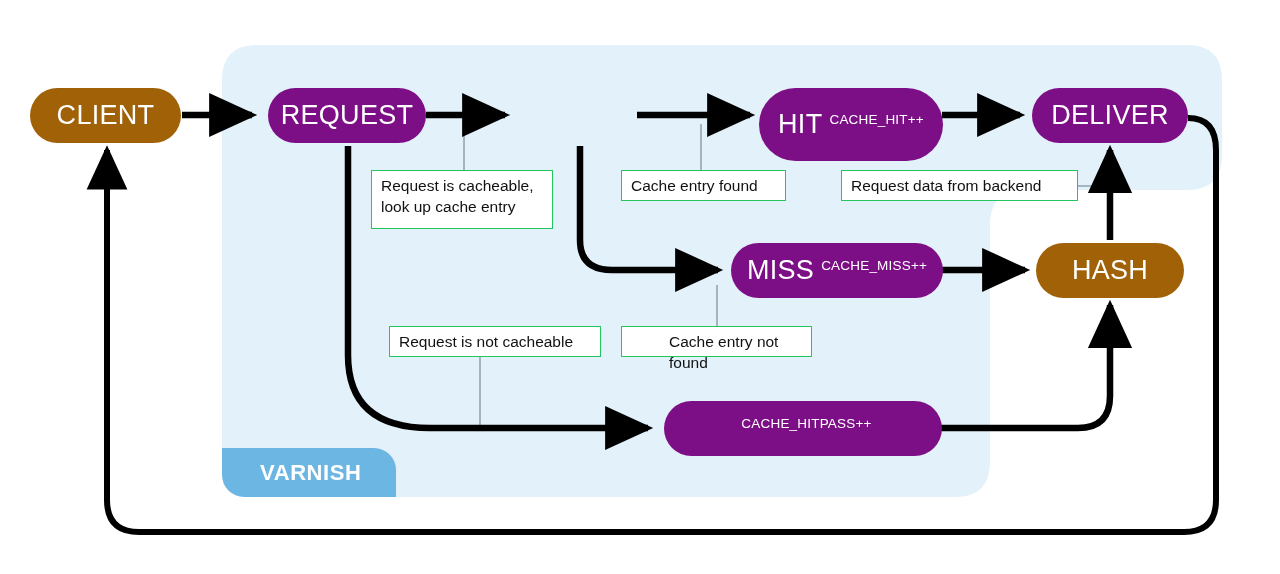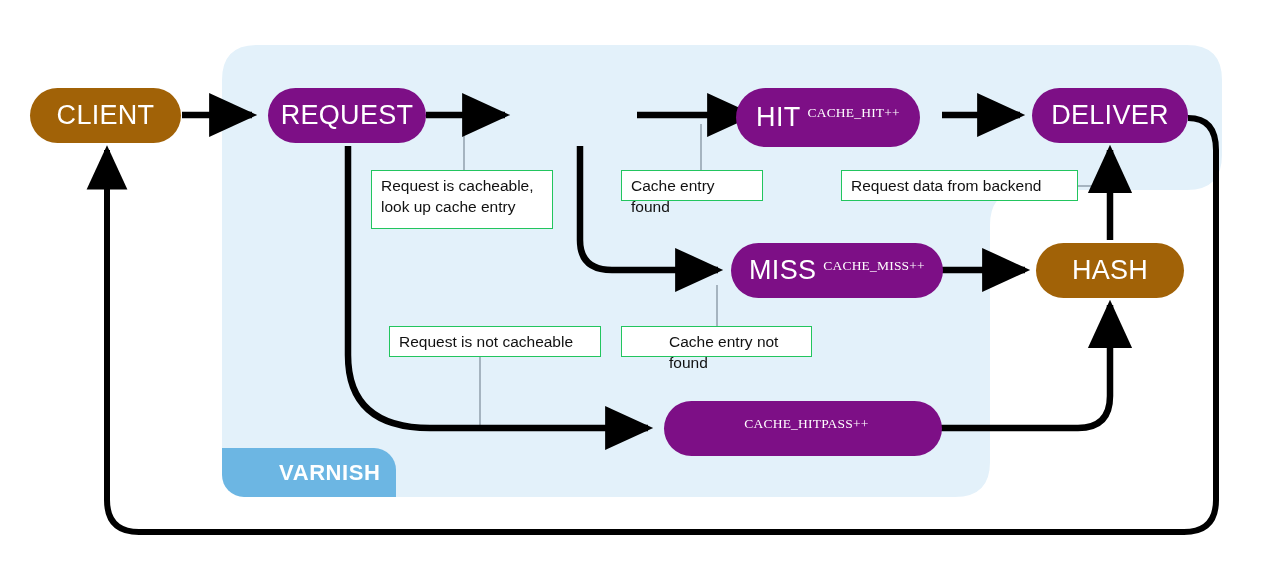--- a/index.html
+++ b/index.html
@@ -43,21 +43,20 @@
     line-height: 1;
   }
   .node .counter-label {
     font-size: 13.5px;
     font-weight: 400;
     letter-spacing: 0.2px;
     margin-left: 7px;
     position: relative;
     top: -5px;
     line-height: 1;
-    font-family: Liberation Serif, serif;
   }
   .node-black { background: #a16207; }
   .node-purple { background: #7d0f86; }
 
   .note {
     position: absolute;
     box-sizing: border-box;
     background: #ffffff;
     border: 1px solid #22c55e;
     color: #111111;
@@ -70,21 +69,21 @@
 
   #varnish-badge {
     position: absolute;
     background: #6cb6e3;
     color: #ffffff;
     font-size: 22px;
     font-weight: 700;
     letter-spacing: 0.6px;
     display: flex;
     align-items: center;
-    padding-left: 57px;
+    padding-left: 38px;
     box-sizing: border-box;
     border-top-right-radius: 22px;
     border-bottom-left-radius: 22px;
     z-index: 7;
   }
 </style>
 </head>
 <body>
 
 <div id="stage">
@@ -137,21 +136,21 @@
 
   <div class="node node-black" style="left:30px; top:88px; width:151px; height:55px;">
     <span class="main-label">CLIENT</span>
   </div>
 
   <div class="node node-purple" style="left:268px; top:88px; width:158px; height:55px;">
     <span class="main-label">REQUEST</span>
   </div>
 
 
-  <div class="node node-purple" style="left:736px; top:88px; width:184px; height:59px;">
+  <div class="node node-purple" style="left:759px; top:88px; width:184px; height:73px;">
     <span class="main-label">HIT</span>
     <span class="counter-label">CACHE_HIT++</span>
   </div>
 
   <div class="node node-purple" style="left:1032px; top:88px; width:156px; height:55px;">
     <span class="main-label">DELIVER</span>
   </div>
 
   <div class="node node-purple" style="left:731px; top:243px; width:212px; height:55px;">
     <span class="main-label">MISS</span>
@@ -162,21 +161,21 @@
     <span class="main-label">HASH</span>
   </div>
 
   <div class="node node-purple" style="left:664px; top:401px; width:278px; height:55px;">
     <span class="counter-label">CACHE_HITPASS++</span>
   </div>
 
   <div class="note" style="left:371px; top:170px; width:182px; height:59px;">Request is cacheable,
 look up cache entry</div>
 
-  <div class="note" style="left:621px; top:170px; width:142px; height:31px;">Cache entry found</div>
+  <div class="note" style="left:621px; top:170px; width:165px; height:31px;">Cache entry found</div>
 
   <div class="note" style="left:841px; top:170px; width:237px; height:31px;">Request data from backend</div>
 
   <div class="note" style="left:389px; top:326px; width:212px; height:31px;">Request is not cacheable</div>
 
   <div class="note" style="left:621px; top:326px; width:191px; height:31px;padding-left:47px;">Cache entry not found</div>
 
   <div id="varnish-badge" style="left:222px; top:448px; width:174px; height:49px;">
     <span>VARNISH</span>
   </div>

